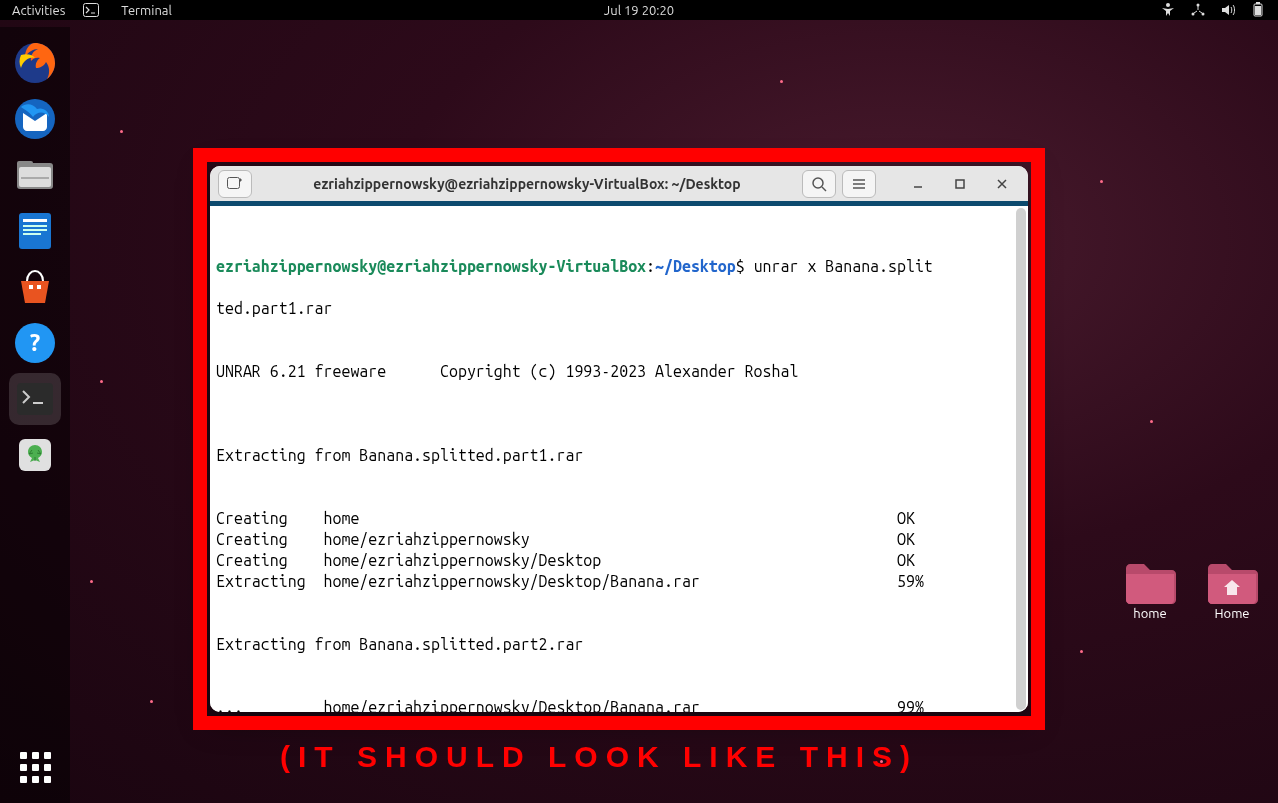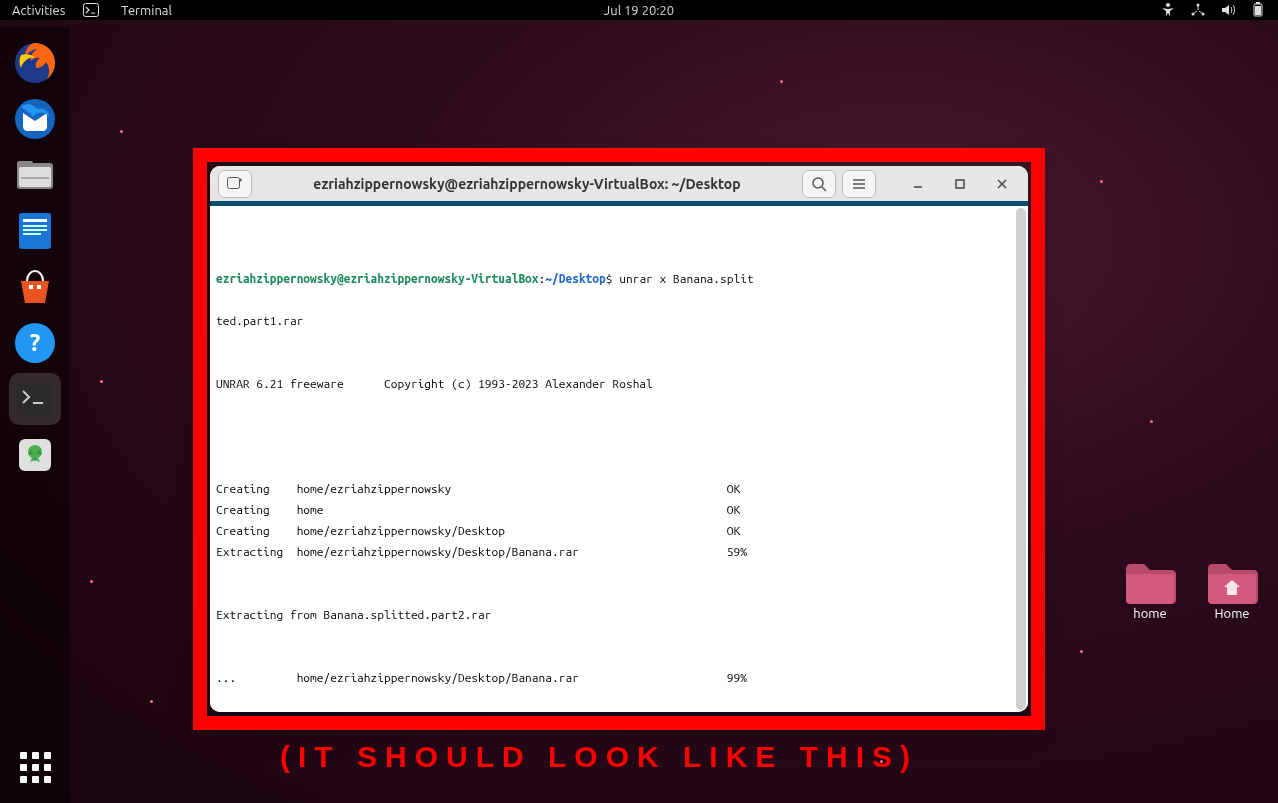--- a/index.html
+++ b/index.html
@@ -148,23 +148,23 @@
     height: 28px;
     display: flex;
     align-items: center;
     justify-content: center;
     cursor: pointer;
     border-radius: 4px;
   }
   .terminal-body {
     flex: 1;
     background: #fff;
-    padding: 20px 6px;
+    padding: 8px 6px;
     font-family: "Ubuntu Mono", "DejaVu Sans Mono", monospace;
-    font-size: 12px;
+    font-size: 16px;
     line-height: 21px;
     color: #000;
     overflow-y: auto;
     white-space: pre;
     position: relative;
   }
   .term-scroll {
     position: absolute;
     right: 2px;
     top: 2px;
@@ -357,22 +357,23 @@
     </div>
   </div>
   <div class="terminal-body">
     <div class="term-scroll"></div>
 <div><span class="prompt-user">ezriahzippernowsky@ezriahzippernowsky-VirtualBox</span><span>:</span><span class="prompt-path">~/Desktop</span><span>$</span><span> unrar x Banana.split</span></div>
 <div>ted.part1.rar</div>
 <div></div>
 <div>UNRAR 6.21 freeware      Copyright (c) 1993-2023 Alexander Roshal</div>
 <div></div>
 <div></div>
-<div></div>
-<div id="rows1"><div>Creating    home/ezriahzippernowsky                                         OK</div><div>Creating    home                                                            OK</div><div>Creating    home/ezriahzippernowsky/Desktop                                 OK</div><div>Extracting  home/ezriahzippernowsky/Desktop/Banana.rar                      59%</div></div>
+<div>Extracting from Banana.splitted.part1.rar</div>
+<div></div>
+<div id="rows1"><div>Creating    home                                                            OK</div><div>Creating    home/ezriahzippernowsky                                         OK</div><div>Creating    home/ezriahzippernowsky/Desktop                                 OK</div><div>Extracting  home/ezriahzippernowsky/Desktop/Banana.rar                      59%</div></div>
 <div></div>
 <div>Extracting from Banana.splitted.part2.rar</div>
 <div></div>
 <div id="rows2"><div>...         home/ezriahzippernowsky/Desktop/Banana.rar                      99%</div></div>
 <div></div>
 
 <div></div>
 
 
 

